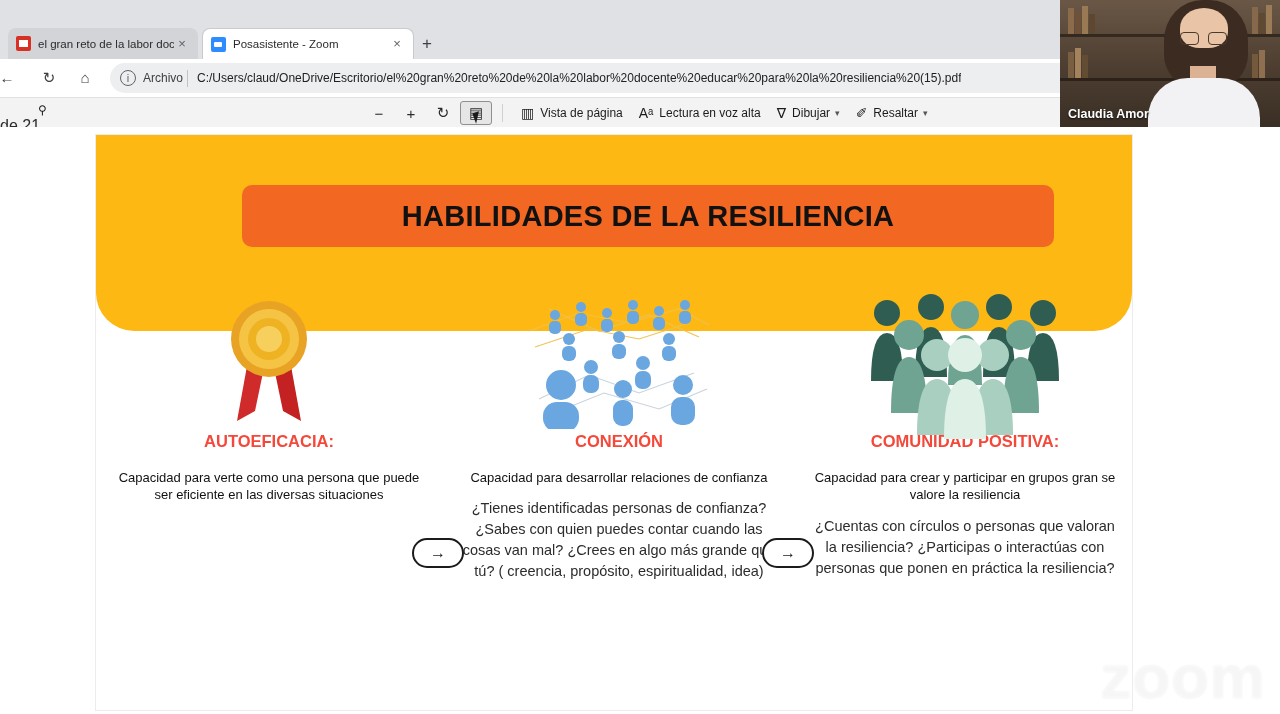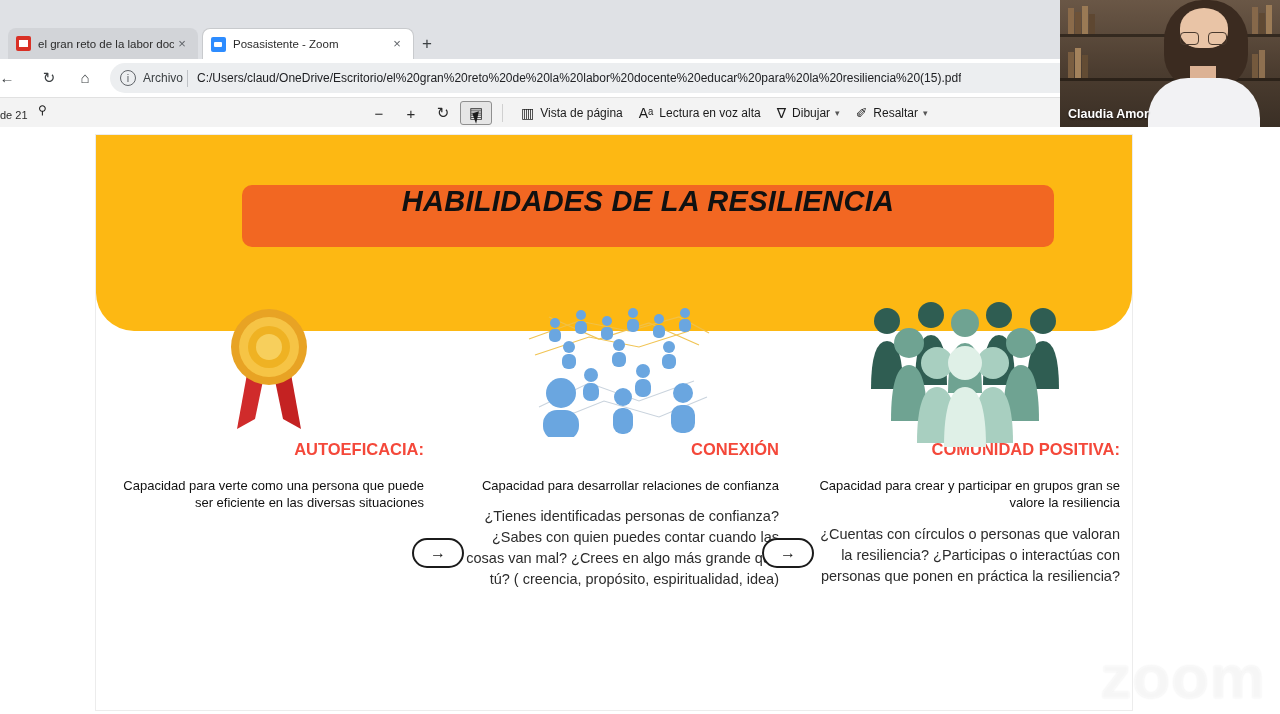--- a/index.html
+++ b/index.html
@@ -159,22 +159,22 @@
   .pdf-toolbar {
     position: absolute; top: 97px; left: 0;
     width: 1280px; height: 30px;
     background: #f3f3f3;
     border-top: 1px solid #e1e1e1;
     display: flex; align-items: center;
     font-size: 12px;
     color: #1b1b1b;
   }
   .tb-pagecount {
-    position: absolute; left: 0; top: 11px;
-    font-size: 11px; color: #2b2b2b;
+    position: absolute; left: 0; top: 19px;
+    font-size: 16px; color: #2b2b2b;
   }
   .tb-searchicon {
     position: absolute; left: 38px; top: 5px;
   }
   .tb-center { position: absolute; left: 364px; top: 3px; display: flex; align-items: center; }
   .tb-btn {
     width: 30px; height: 24px;
     display: flex; align-items: center; justify-content: center;
     font-size: 15px;
     color: #2b2b2b;
@@ -222,37 +222,37 @@
     width: 1036px; height: 196px;
     background: #fdb813;
     border-bottom-left-radius: 38px;
     border-bottom-right-radius: 38px;
   }
   .title-box {
     position: absolute; top: 50px; left: 146px;
     width: 812px; height: 62px;
     background: #f26722;
     border-radius: 10px;
-    display: flex; align-items: flex-start; justify-content: center; font-style: italic;
+    display: flex; align-items: center; justify-content: center;
   }
   .title-box span {
     font-size: 29px;
     font-weight: bold;
     color: #111111;
     letter-spacing: 0.3px;
   }
 
   .columns {
     position: absolute; top: 150px; left: 0;
     width: 1036px; height: 425px;
   }
   .col {
     position: absolute;
-    top: 12px;
-    text-align: right;
+    top: 4px;
+    text-align: center;
   }
   .col-1 { left: 18px; width: 310px; }
   .col-2 { left: 363px; width: 320px; }
   .col-3 { left: 714px; width: 310px; }
 
   .col-art { height: 140px; position: relative; }
 
   .col-head {
     font-size: 16.5px;
     font-weight: bold;

